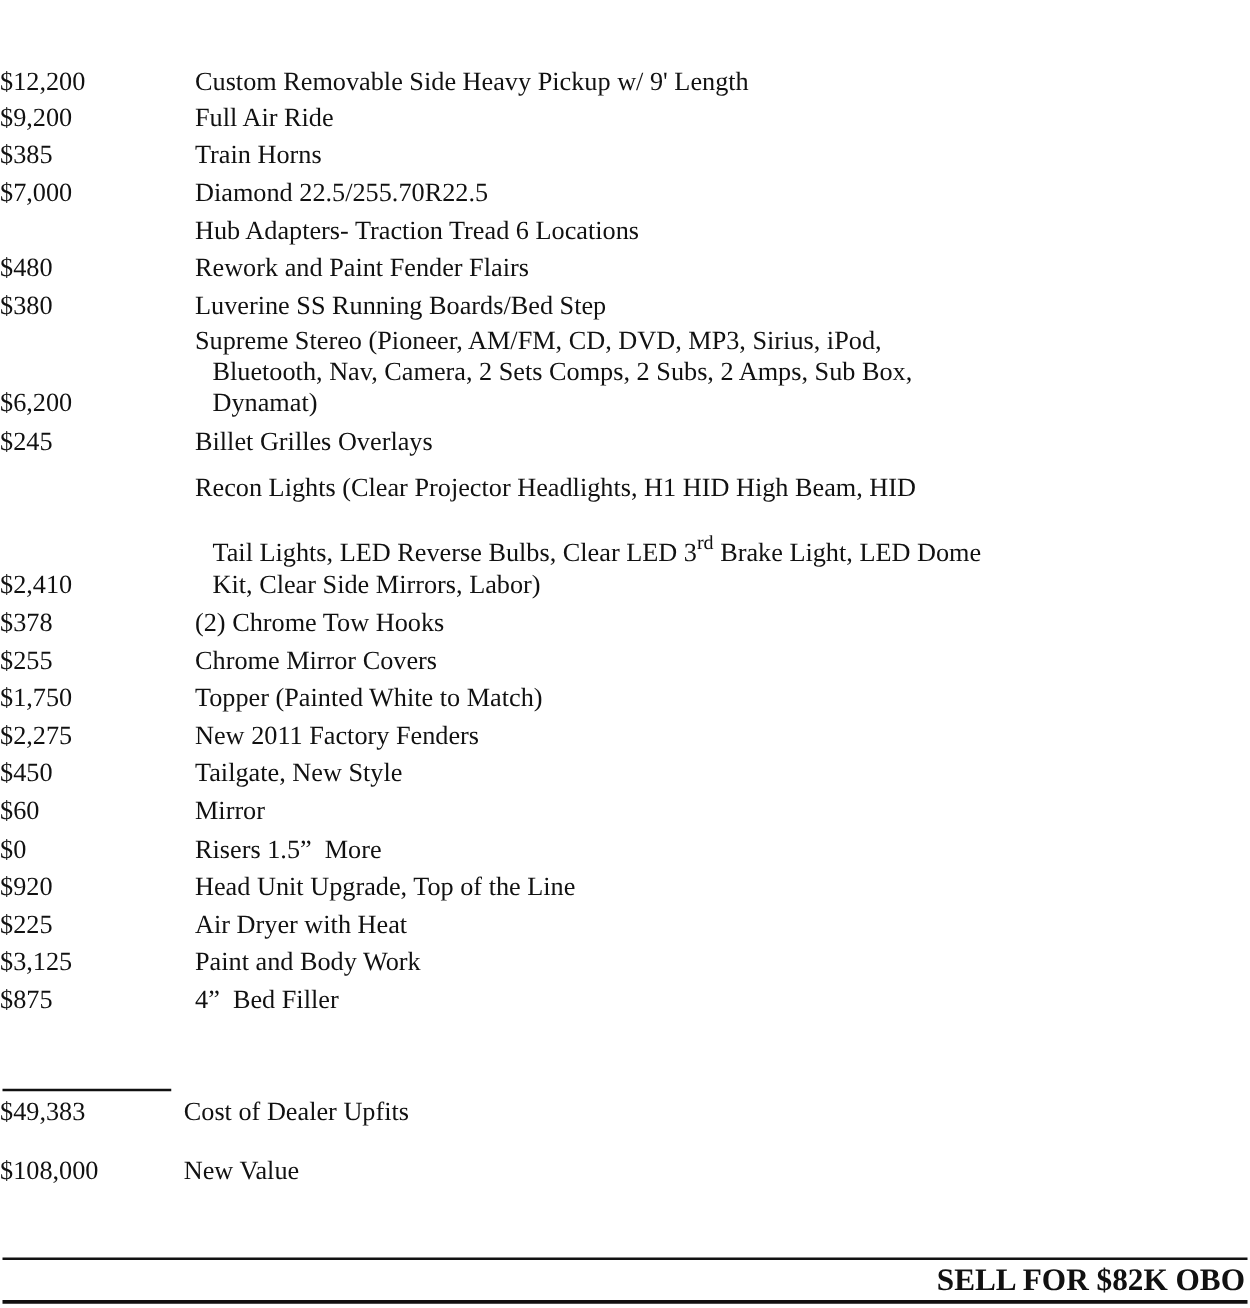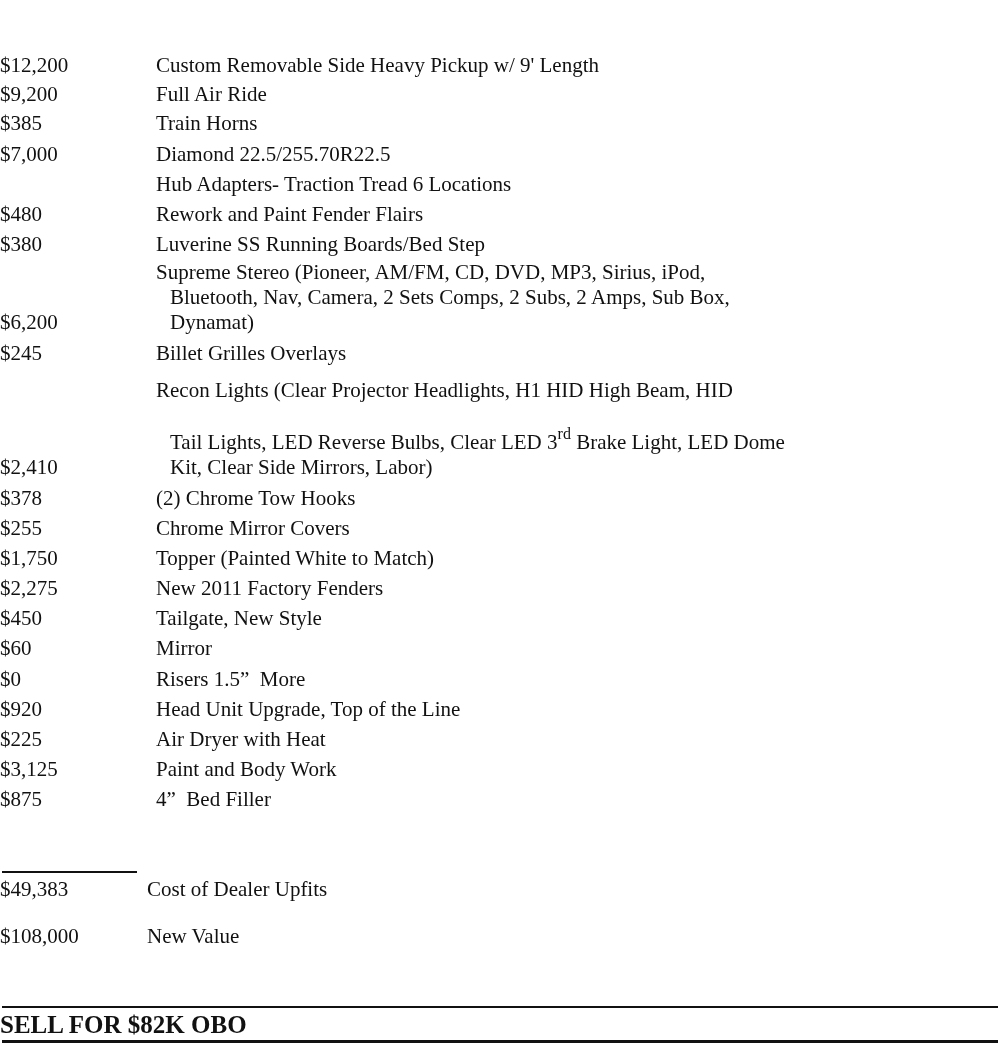--- a/index.html
+++ b/index.html
@@ -56,21 +56,21 @@
       height: 2px;
       background: #111;
     }
     .rule-top { top: 1006px; }
     .rule-bottom { top: 1040px; height: 3px; }
     .sell {
       position: absolute;
       top: 1011px;
       left: 0;
       width: 996px;
-      text-align: left;
+      text-align: right;
       font-weight: bold;
       font-size: 25px;
       line-height: 28px;
     }
   </style>
 </head>
 <body>
 
 <div class="row" style="top:52px">
   <span class="price">$12,200</span>

